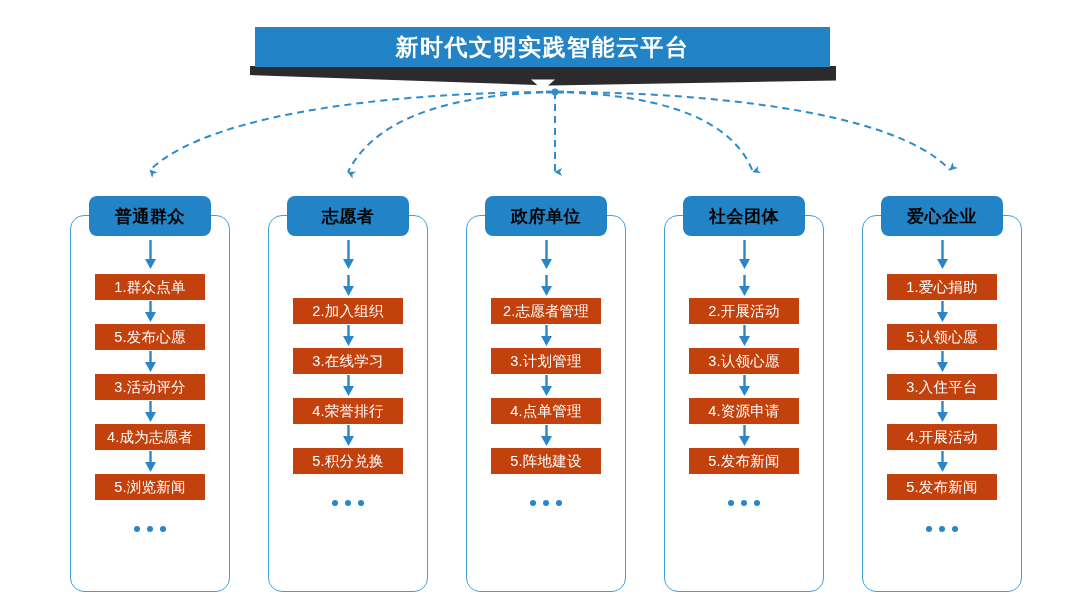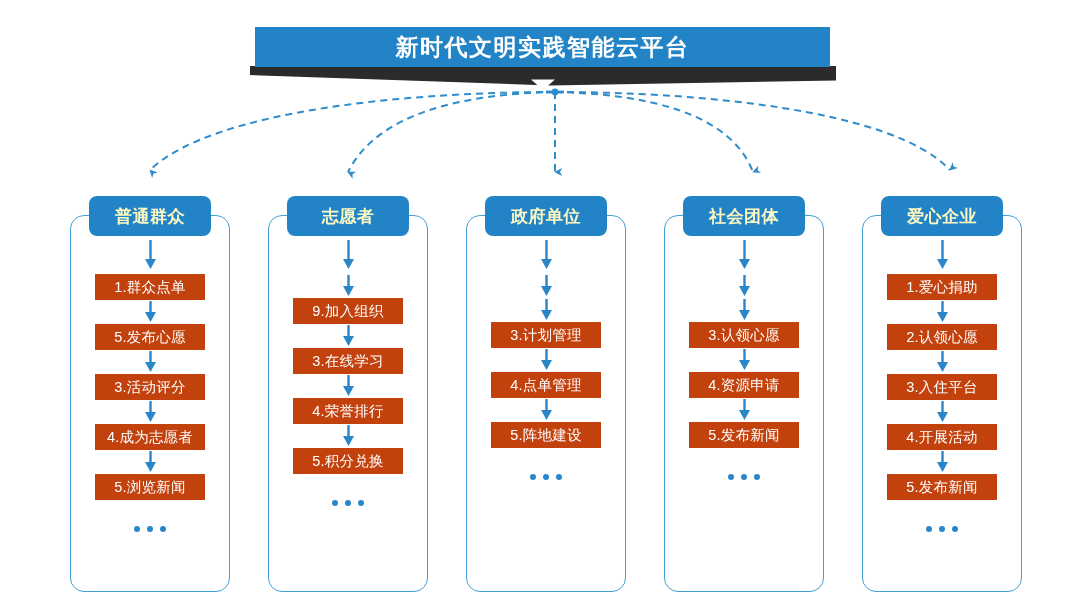--- a/index.html
+++ b/index.html
@@ -113,21 +113,21 @@
     height: 40px;
     background: #2284C6;
     border-radius: 8px;
     display: flex;
     align-items: center;
     justify-content: center;
     box-sizing: border-box;
     z-index: 2;
   }
   .col-header-label {
-    color: #fef9c3;
+    color: #000000;
     font-size: 17px;
     font-weight: bold;
     letter-spacing: 0.5px;
     line-height: 1;
     white-space: nowrap;
   }
 
   
   .col-items {
     position: absolute;
@@ -288,21 +288,21 @@
               <path d="M1,19 L6.5,29 L12,19 Z" fill="#2A86C8"></path>
             </svg>
         </div>
         <div class="step-arrow">
           <svg width="13" height="22" viewBox="0 0 13 22">
               <path d="M6.5,0 L6.5,13" stroke="#2A86C8" stroke-width="2.4" fill="none"></path>
               <path d="M1,11 L6.5,21 L12,11 Z" fill="#2A86C8"></path>
             </svg>
         </div>
         <div class="step-box">
-            <span class="step-label">9.加入组织</span>
+            <span class="step-label">2.加入组织</span>
           </div>
         <div class="step-arrow">
           <svg width="13" height="22" viewBox="0 0 13 22">
               <path d="M6.5,0 L6.5,13" stroke="#2A86C8" stroke-width="2.4" fill="none"></path>
               <path d="M1,11 L6.5,21 L12,11 Z" fill="#2A86C8"></path>
             </svg>
         </div>
         <div class="step-box">
             <span class="step-label">3.在线学习</span>
           </div>
@@ -343,20 +343,23 @@
               <path d="M6.5,0 L6.5,21" stroke="#2A86C8" stroke-width="2.4" fill="none"></path>
               <path d="M1,19 L6.5,29 L12,19 Z" fill="#2A86C8"></path>
             </svg>
         </div>
         <div class="step-arrow">
           <svg width="13" height="22" viewBox="0 0 13 22">
               <path d="M6.5,0 L6.5,13" stroke="#2A86C8" stroke-width="2.4" fill="none"></path>
               <path d="M1,11 L6.5,21 L12,11 Z" fill="#2A86C8"></path>
             </svg>
         </div>
+        <div class="step-box">
+            <span class="step-label">2.志愿者管理</span>
+          </div>
         <div class="step-arrow">
           <svg width="13" height="22" viewBox="0 0 13 22">
               <path d="M6.5,0 L6.5,13" stroke="#2A86C8" stroke-width="2.4" fill="none"></path>
               <path d="M1,11 L6.5,21 L12,11 Z" fill="#2A86C8"></path>
             </svg>
         </div>
         <div class="step-box">
             <span class="step-label">3.计划管理</span>
           </div>
         <div class="step-arrow">
@@ -396,20 +399,23 @@
               <path d="M6.5,0 L6.5,21" stroke="#2A86C8" stroke-width="2.4" fill="none"></path>
               <path d="M1,19 L6.5,29 L12,19 Z" fill="#2A86C8"></path>
             </svg>
         </div>
         <div class="step-arrow">
           <svg width="13" height="22" viewBox="0 0 13 22">
               <path d="M6.5,0 L6.5,13" stroke="#2A86C8" stroke-width="2.4" fill="none"></path>
               <path d="M1,11 L6.5,21 L12,11 Z" fill="#2A86C8"></path>
             </svg>
         </div>
+        <div class="step-box">
+            <span class="step-label">2.开展活动</span>
+          </div>
         <div class="step-arrow">
           <svg width="13" height="22" viewBox="0 0 13 22">
               <path d="M6.5,0 L6.5,13" stroke="#2A86C8" stroke-width="2.4" fill="none"></path>
               <path d="M1,11 L6.5,21 L12,11 Z" fill="#2A86C8"></path>
             </svg>
         </div>
         <div class="step-box">
             <span class="step-label">3.认领心愿</span>
           </div>
         <div class="step-arrow">
@@ -453,21 +459,21 @@
         <div class="step-box">
             <span class="step-label">1.爱心捐助</span>
           </div>
         <div class="step-arrow">
           <svg width="13" height="22" viewBox="0 0 13 22">
               <path d="M6.5,0 L6.5,13" stroke="#2A86C8" stroke-width="2.4" fill="none"></path>
               <path d="M1,11 L6.5,21 L12,11 Z" fill="#2A86C8"></path>
             </svg>
         </div>
         <div class="step-box">
-            <span class="step-label">2.认领心愿</span>
+            <span class="step-label">5.认领心愿</span>
           </div>
         <div class="step-arrow">
           <svg width="13" height="22" viewBox="0 0 13 22">
               <path d="M6.5,0 L6.5,13" stroke="#2A86C8" stroke-width="2.4" fill="none"></path>
               <path d="M1,11 L6.5,21 L12,11 Z" fill="#2A86C8"></path>
             </svg>
         </div>
         <div class="step-box">
             <span class="step-label">3.入住平台</span>
           </div>

